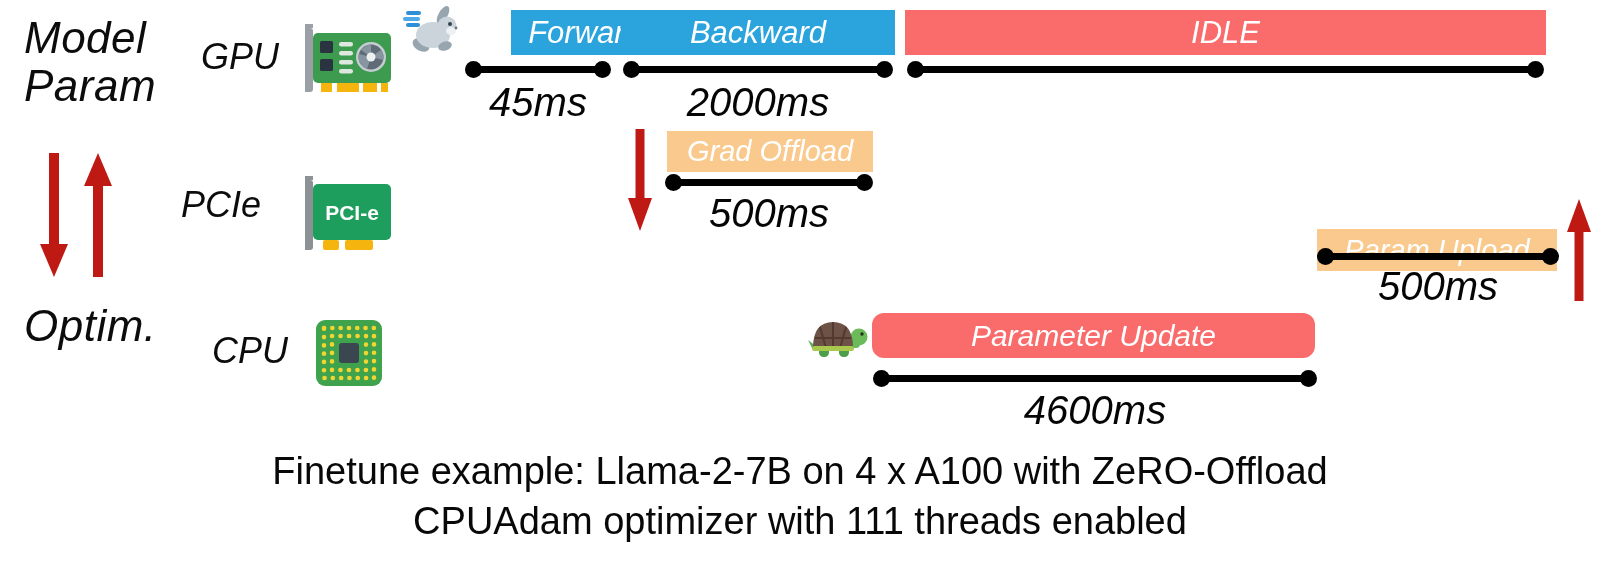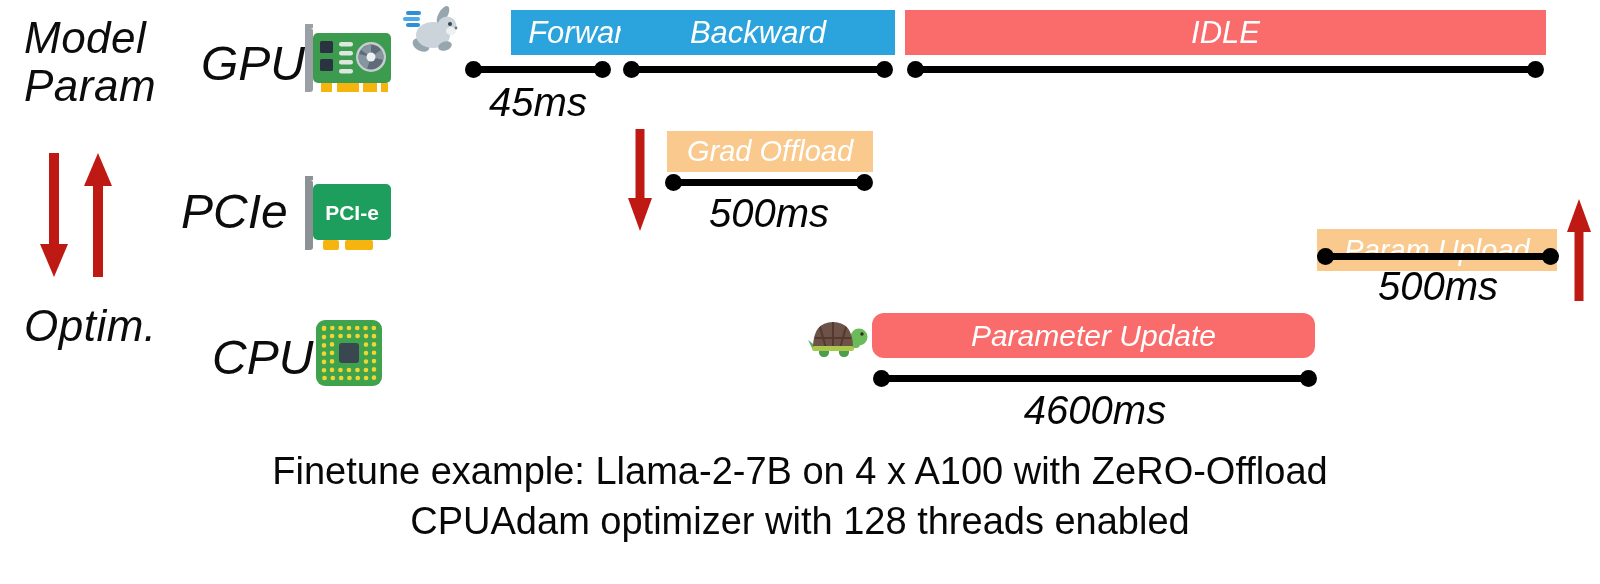--- a/index.html
+++ b/index.html
@@ -6,21 +6,21 @@
   body{font-family:"Liberation Sans","DejaVu Sans",sans-serif;color:var(--text_black,#111);}
   .canvas{position:relative;width:1600px;height:560px;background:#fff;overflow:hidden;}
 
   
   .legend-block{position:absolute;font-style:italic;font-size:44px;line-height:48px;color:#0c0c0c;letter-spacing:.5px;}
   .legend-model{left:24px;top:14px;}
   .legend-optim{left:24px;top:302px;}
   .legend-arrows{position:absolute;left:36px;top:150px;}
 
   
-  .lane-label{position:absolute;font-style:italic;font-size:48px;color:#0c0c0c;}
+  .lane-label{position:absolute;font-style:italic;font-size:36px;color:#0c0c0c;}
   .lane-label-gpu{left:201px;top:36px;}
   .lane-label-pcie{left:181px;top:184px;}
   .lane-label-cpu{left:212px;top:330px;}
   .hw-icon{position:absolute;}
   .hw-icon-gpu{left:299px;top:20px;}
   .hw-icon-pcie{left:299px;top:172px;}
   .hw-icon-cpu{left:313px;top:317px;}
 
   
   .bar{position:absolute;display:flex;align-items:center;justify-content:center;
@@ -156,20 +156,21 @@
   <div class="bar bar-blue bar-backward">
     <span>Backward</span>
   </div>
   <div class="bar bar-salmon bar-idle">
     <span>IDLE</span>
   </div>
   <div class="tline tline-forward"></div>
   <div class="tline tline-backward"></div>
   <div class="tline tline-idle"></div>
   <div class="dur dur-forward">45ms</div>
+  <div class="dur dur-backward">2000ms</div>
 
   <svg class="xfer-arrow xfer-down-pos red-arrow" width="30" height="108" viewBox="0 0 30 108">
     <line x1="15" y1="3" x2="15" y2="76" stroke-width="9"></line>
     <polygon points="3,72 27,72 15,105"></polygon>
   </svg>
   <div class="bar bar-orange bar-grad">
     <span>Grad Offload</span>
   </div>
   <div class="tline tline-grad"></div>
   <div class="dur dur-grad">500ms</div>
@@ -199,16 +200,16 @@
   <div class="bar bar-salmon bar-pupdate">
     <span>Parameter Update</span>
   </div>
   <div class="tline tline-pupdate"></div>
   <div class="dur dur-pupdate">4600ms</div>
 
   <div class="caption-line caption-1">
     <b>Finetune example:</b><span> Llama-2-7B on 4 x A100 with ZeRO-Offload</span>
   </div>
   <div class="caption-line caption-2">
-    <span>CPUAdam optimizer with </span><b>128 threads enabled</b>
+    <span>CPUAdam optimizer with </span><b>111 threads enabled</b>
   </div>
 
 </div>
 
 </body></html>

